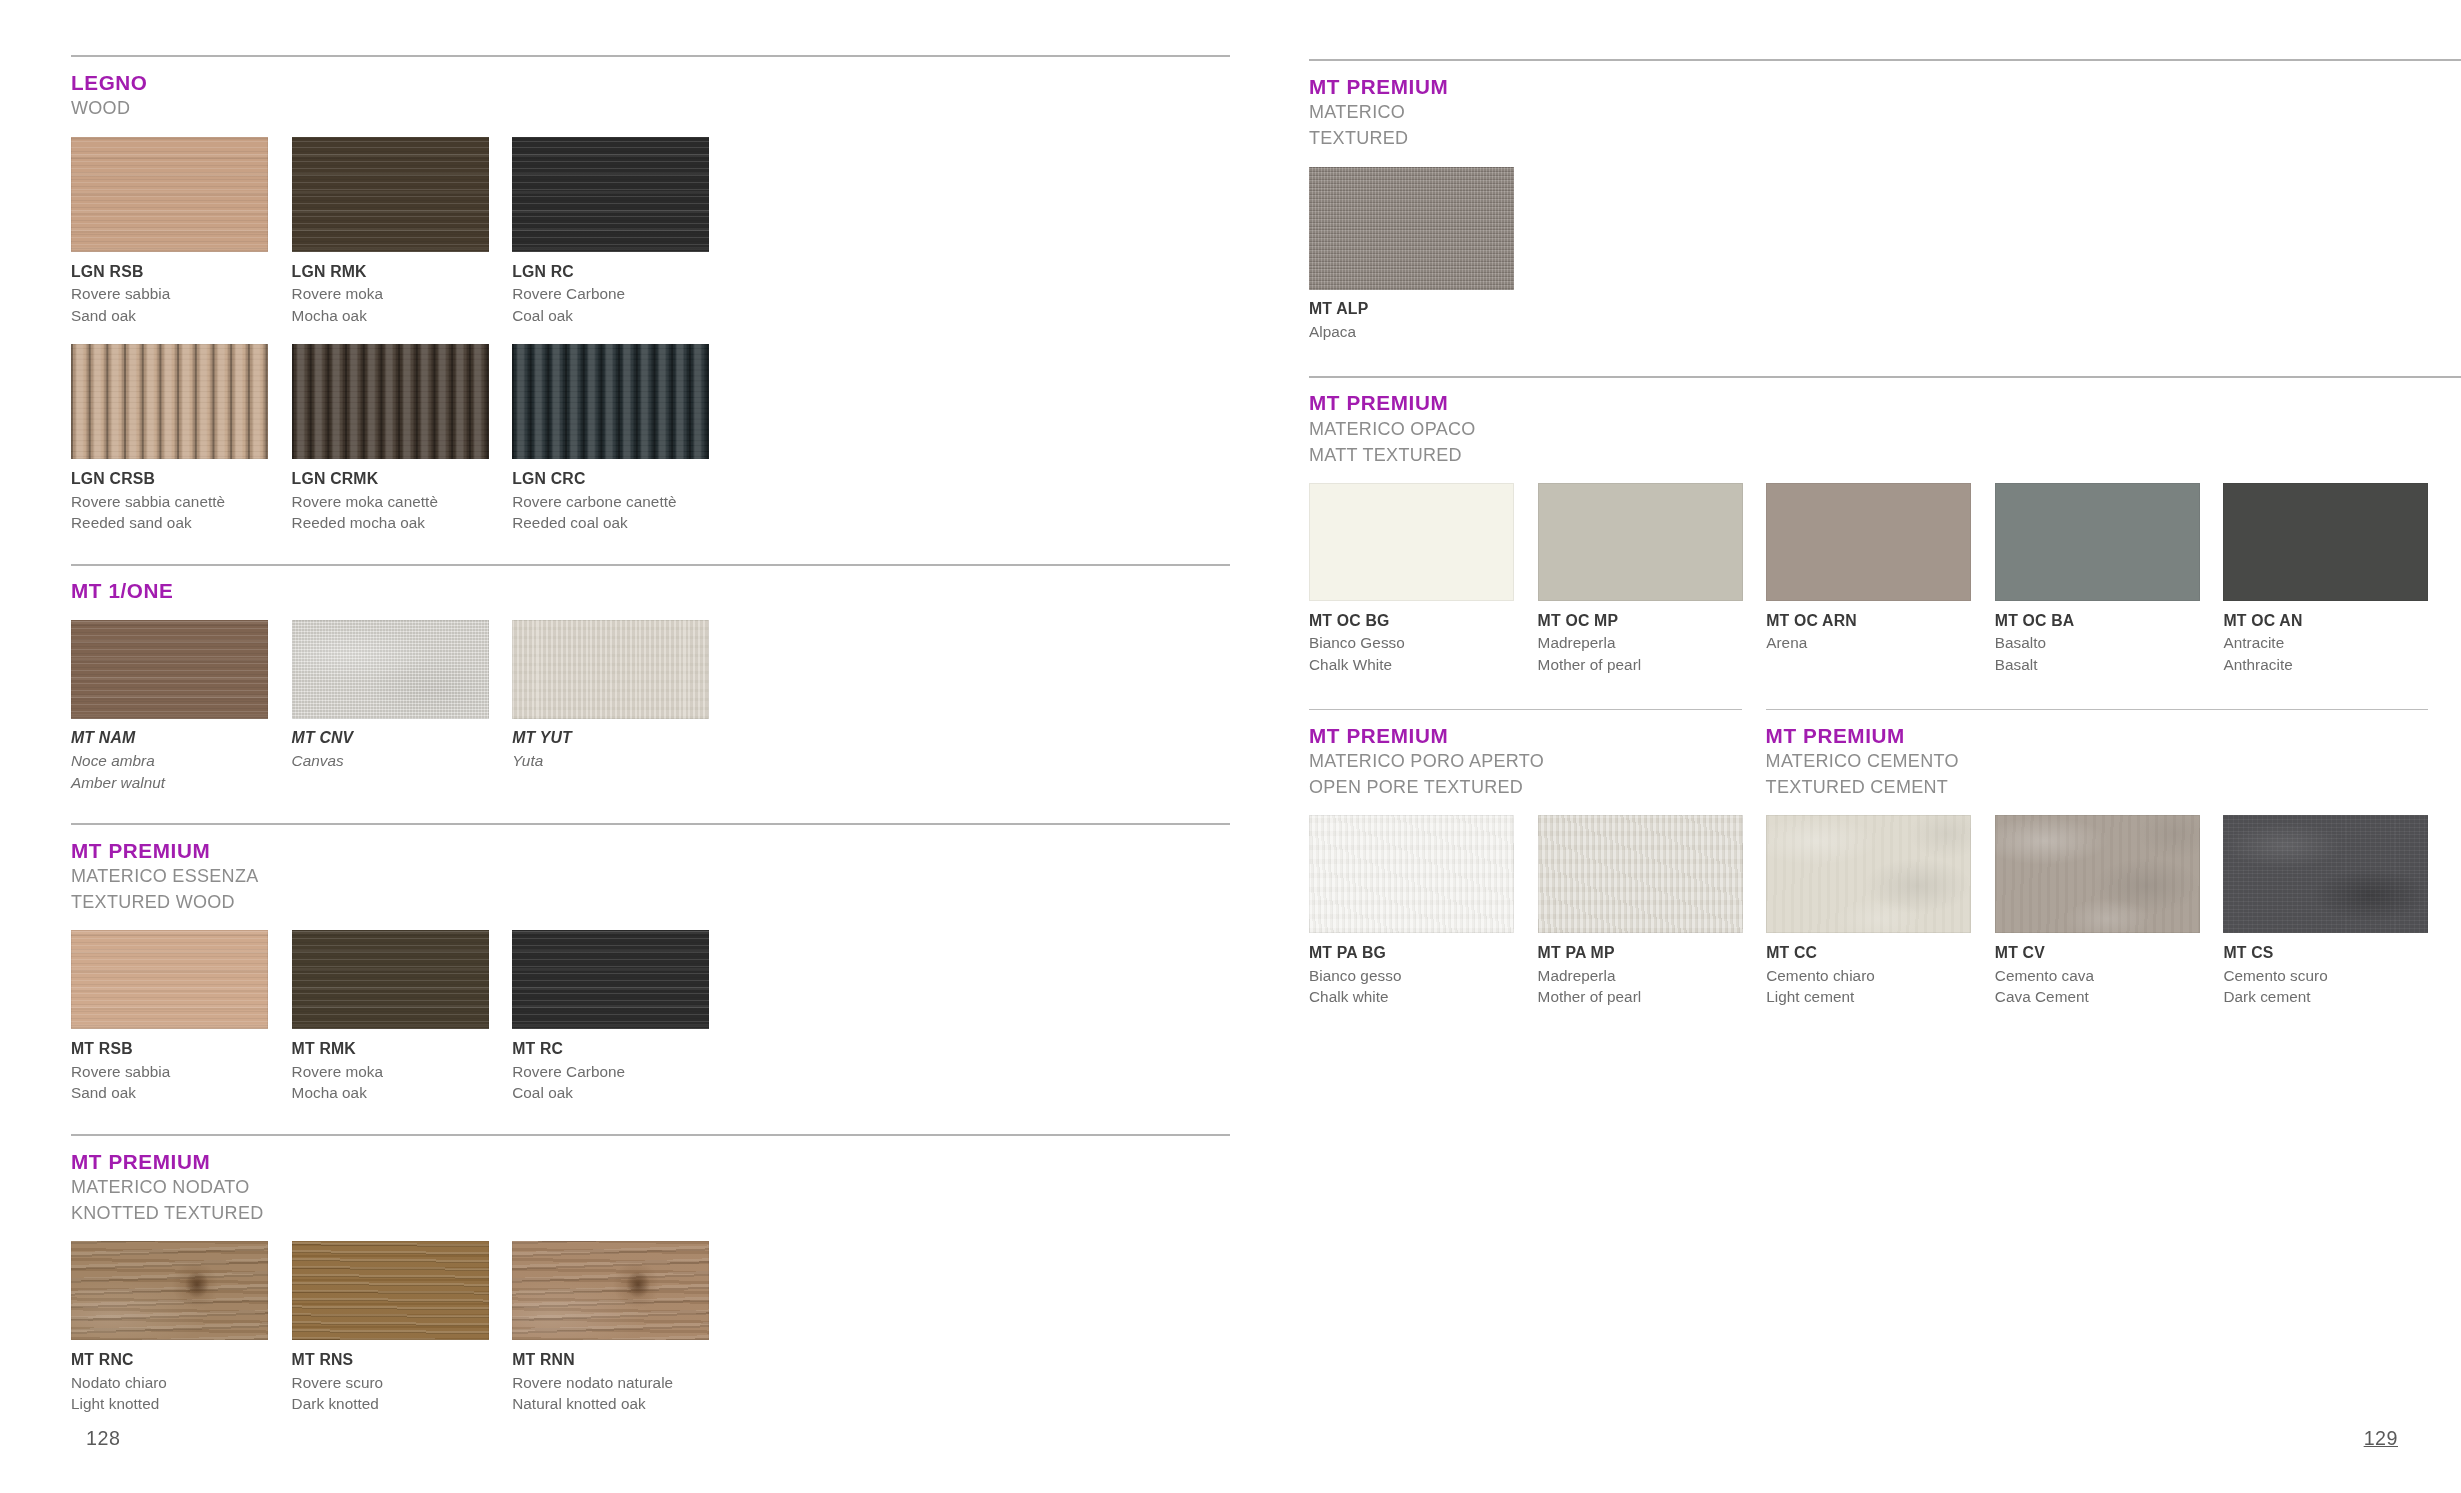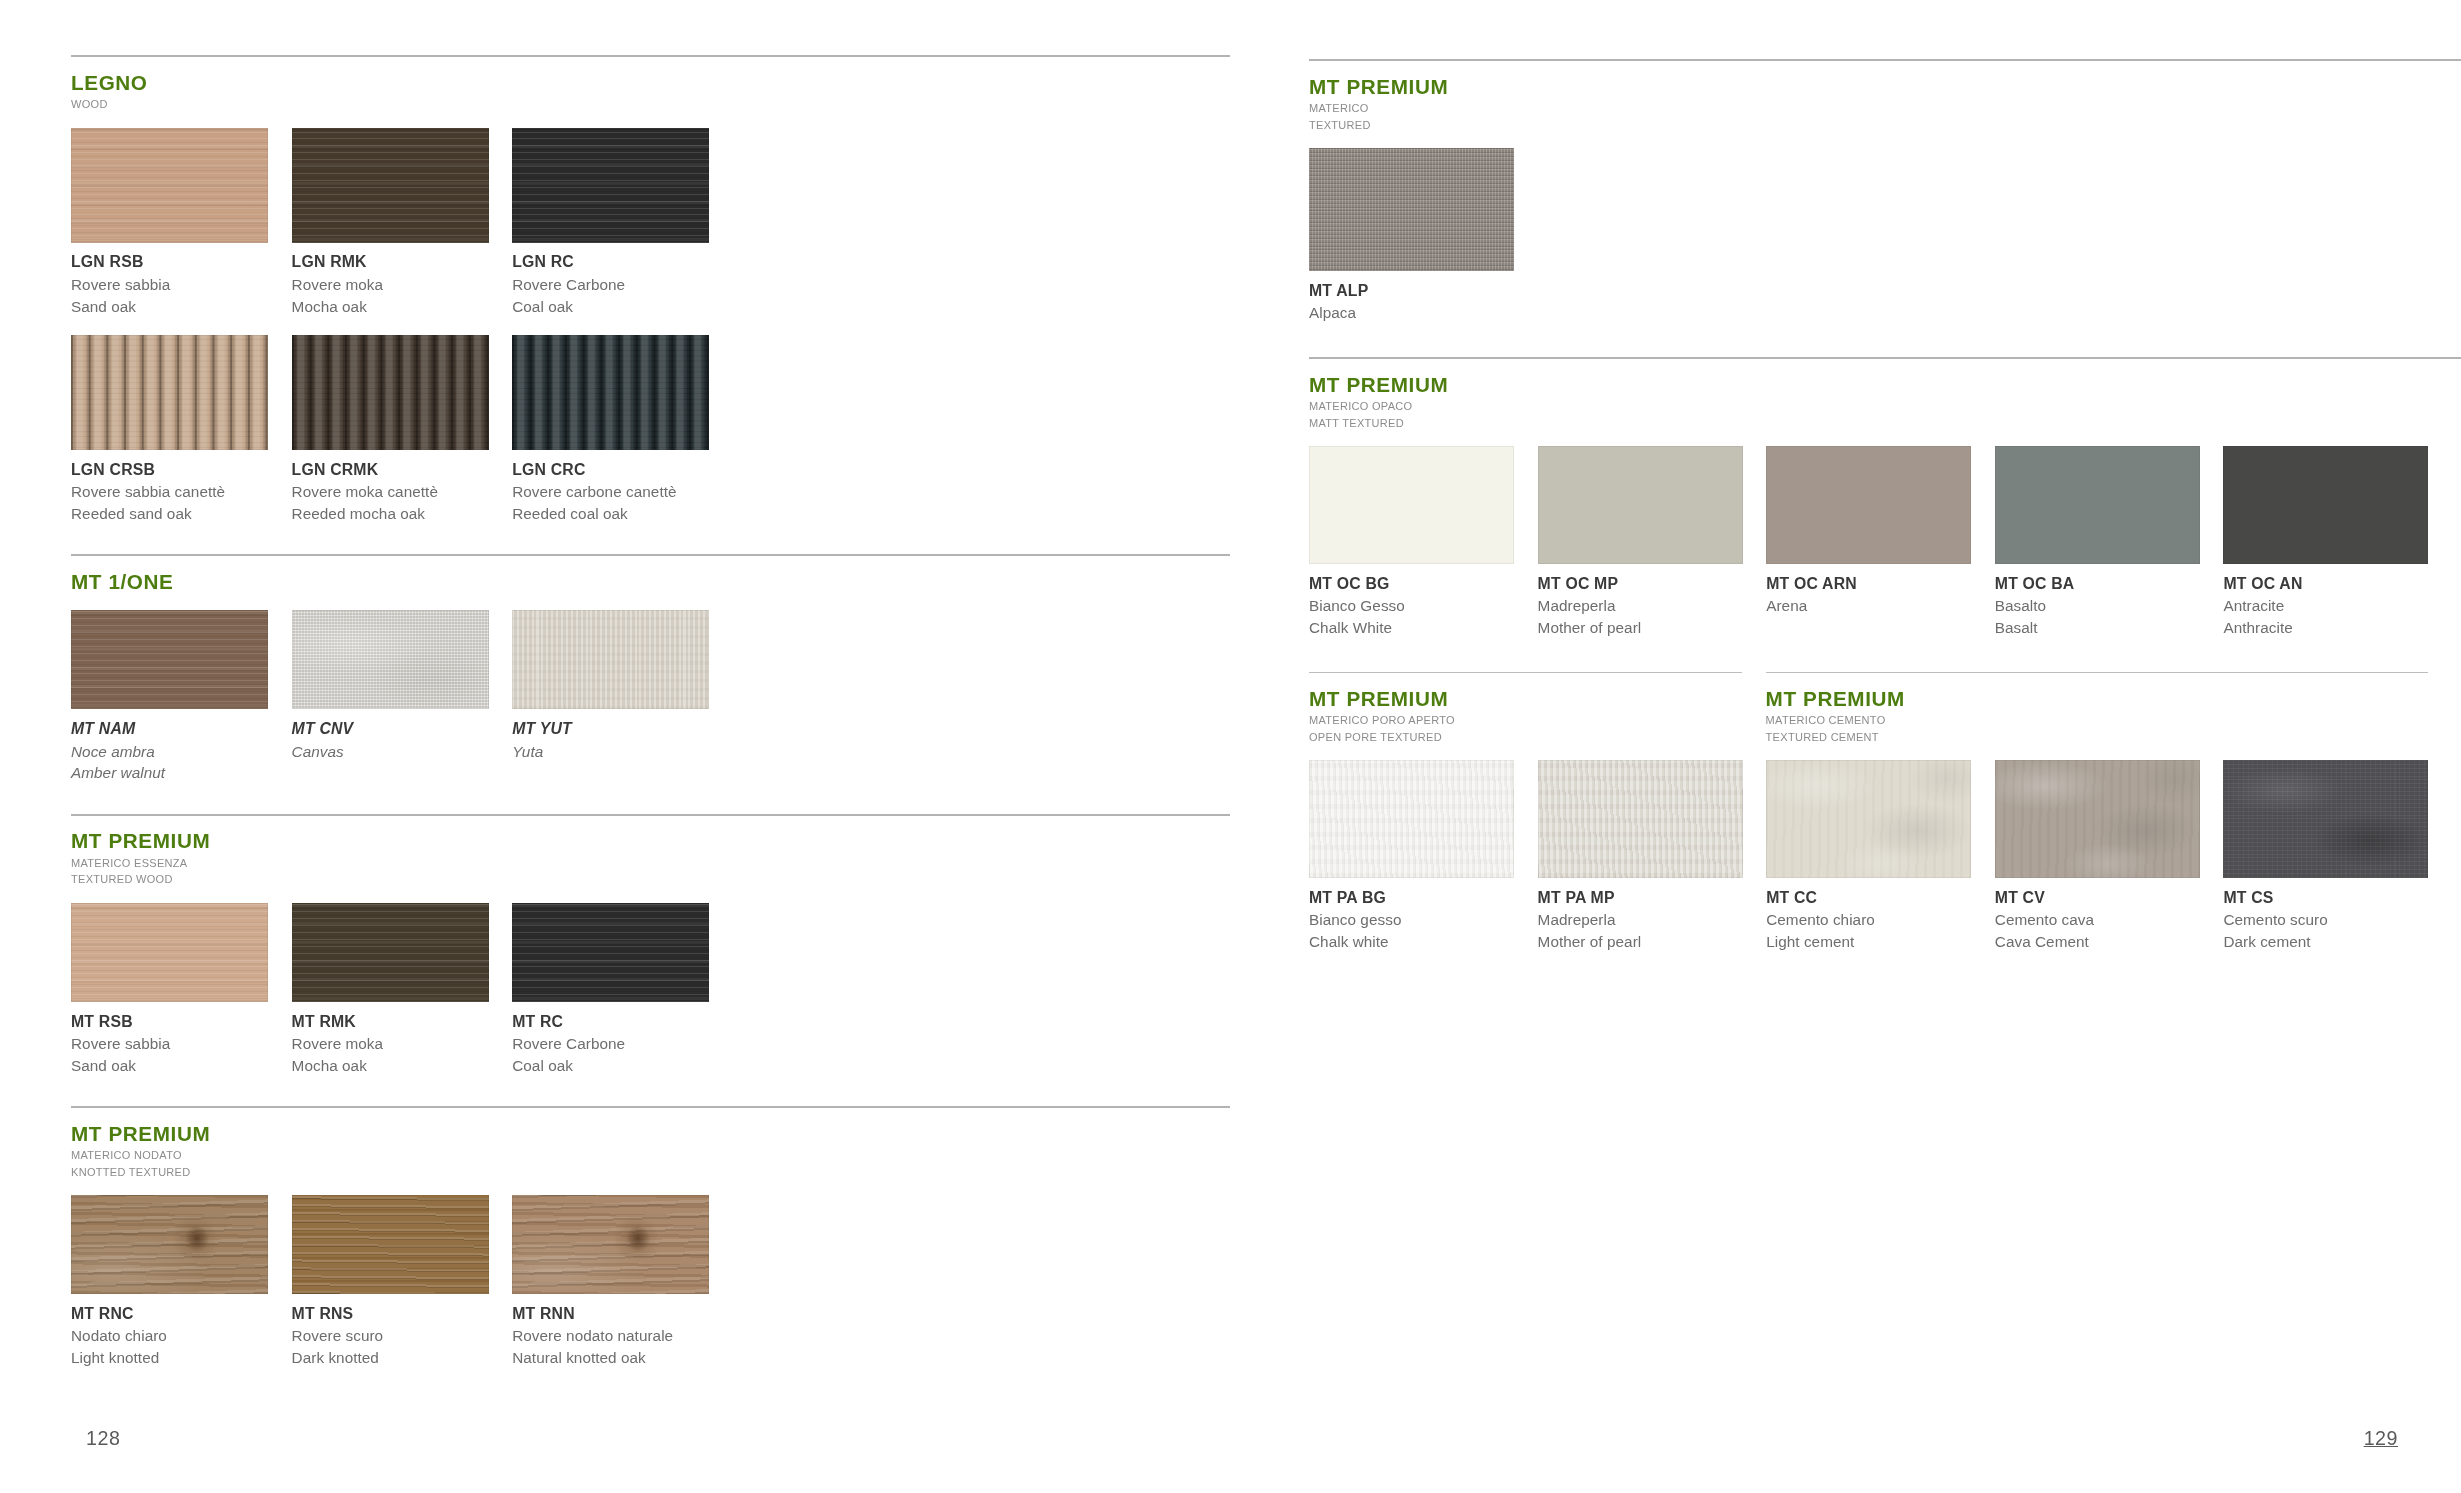--- a/index.html
+++ b/index.html
@@ -27,26 +27,26 @@
     border-top: 2px solid #b3b3b3;
     width: 100%;
     margin-bottom: 13.8px;
   }
   .rule.thin { border-top: 1.5px solid #bdbdbd; }
 
   .sec-title {
     font-size: 20.7px;
     font-weight: bold;
     letter-spacing: 0.6px;
-    color: #4d7c0f;
+    color: #a21caf;
     line-height: 1.18;
     margin: 0;
   }
   .sec-sub {
-    font-size: 11px;
+    font-size: 18px;
     font-weight: normal;
     color: #8c8c8c;
     letter-spacing: 0.3px;
     line-height: 1.32;
     margin: 2px 0 0 0;
   }
 
   
   .swatch-row { display: flex; }
   .swatch-cell { display: flex; flex-direction: column; }

